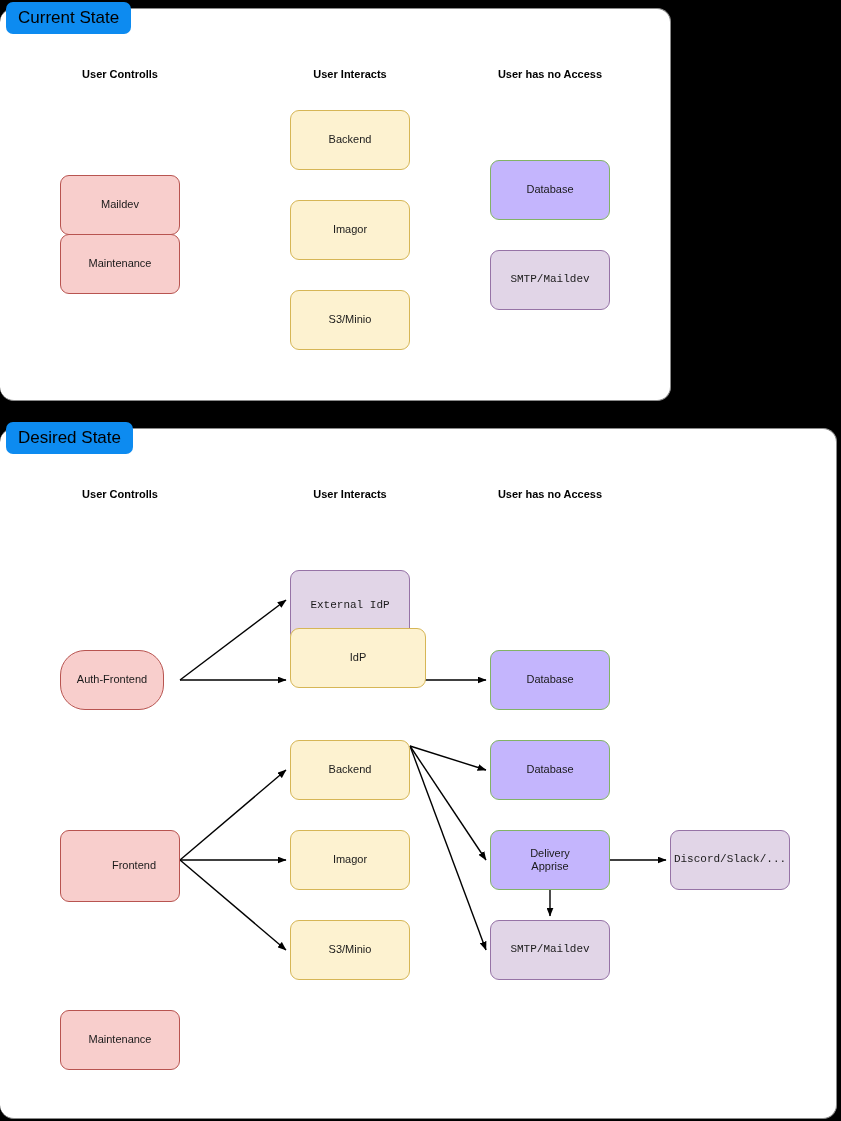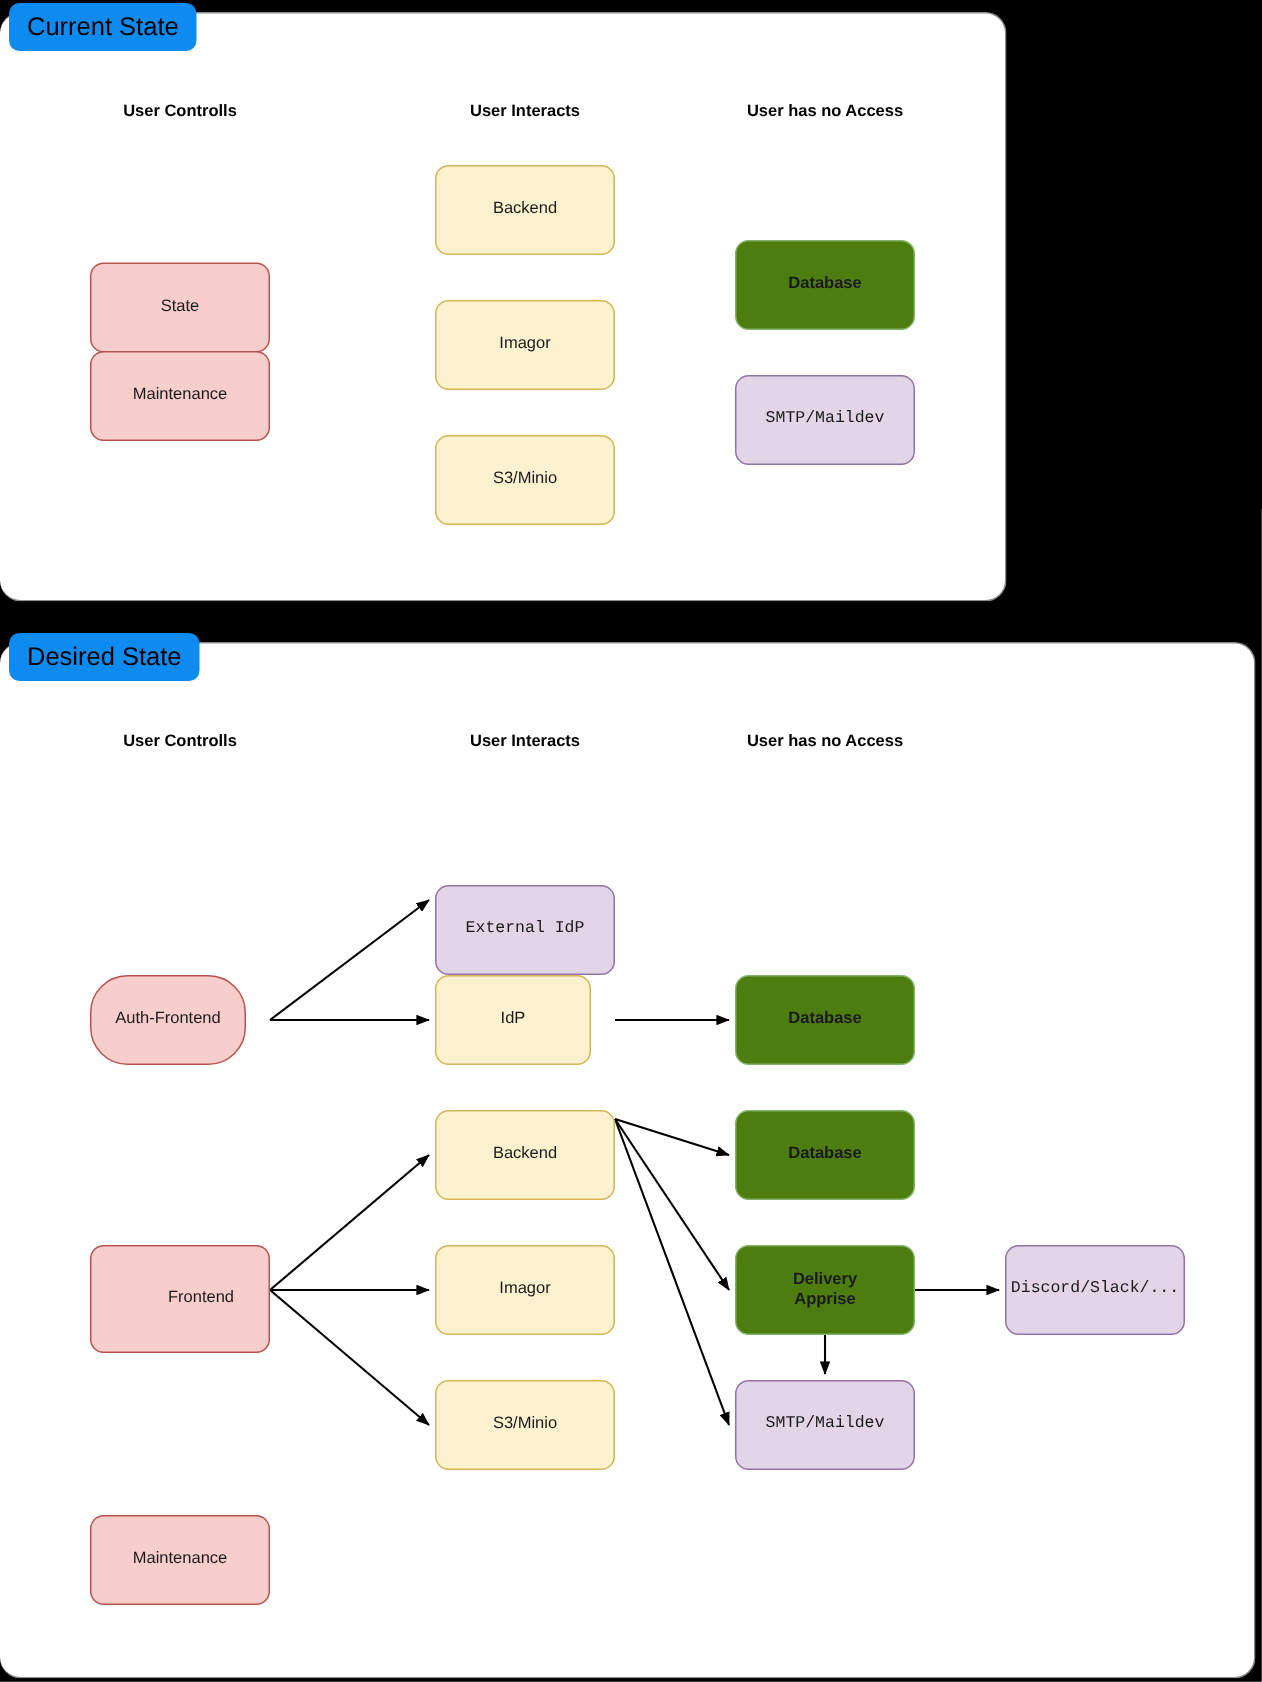--- a/index.html
+++ b/index.html
@@ -78,21 +78,21 @@
     align-items: center;
     justify-content: center;
     text-align: center;
     font-size: 11px;
     color: #1a1a1a;
     line-height: 1.22;
     font-family: "Liberation Sans", sans-serif;
   }
   .n-red    { background: #f8cecc; border-color: #b85450; }
   .n-yellow { background: #fdf2d0; border-color: #d6b656; }
-  .n-green  { background: #4d7c0f; border-color: #82b366; font-weight: bold; }
+  .n-green  { background: #c4b5fd; border-color: #82b366; }
   .n-purple { background: #e1d5e7; border-color: #9673a6; font-family: Liberation Mono, monospace; }
   .node-label { display: block; white-space: pre-line; }
 </style>
 </head>
 <body>
 
 <div class="panel" id="panel-current"></div>
 <div class="panel" id="panel-desired"></div>
 
 <div class="panel-badge" id="badge-current">Current State</div>
@@ -122,21 +122,21 @@
       <line x1="410" y1="746" x2="486" y2="770"></line>
       <line x1="410" y1="746" x2="486" y2="860"></line>
       <line x1="410" y1="746" x2="486" y2="950"></line>
       <line x1="550" y1="890" x2="550" y2="916"></line>
       <line x1="610" y1="860" x2="666" y2="860"></line>
     </g>
 </svg>
 
 <div id="node-layer">
     <div class="node n-red" style="left: 60px; top: 175px; width: 120px; height: 60px;">
-      <span class="node-label">State</span>
+      <span class="node-label">Maildev</span>
     </div>
     <div class="node n-red" style="left: 60px; top: 234px; width: 120px; height: 60px;">
       <span class="node-label">Maintenance</span>
     </div>
     <div class="node n-yellow" style="left: 290px; top: 110px; width: 120px; height: 60px;">
       <span class="node-label">Backend</span>
     </div>
     <div class="node n-yellow" style="left: 290px; top: 200px; width: 120px; height: 60px;">
       <span class="node-label">Imagor</span>
     </div>
@@ -151,24 +151,24 @@
     </div>
     <div class="node n-red" style="left: 60px; top: 650px; width: 104px; height: 60px; border-radius: 25px;">
       <span class="node-label">Auth-Frontend</span>
     </div>
     <div class="node n-red" style="left: 60px; top: 830px; width: 120px; height: 72px; padding-left: 28px;">
       <span class="node-label">Frontend</span>
     </div>
     <div class="node n-red" style="left: 60px; top: 1010px; width: 120px; height: 60px;">
       <span class="node-label">Maintenance</span>
     </div>
-    <div class="node n-purple" style="left: 290px; top: 570px; width: 120px; height: 60px; margin-top: 20px;">
+    <div class="node n-purple" style="left: 290px; top: 570px; width: 120px; height: 72px;">
       <span class="node-label">External IdP</span>
     </div>
-    <div class="node n-yellow" style="left: 290px; top: 650px; width: 104px; height: 60px;">
+    <div class="node n-yellow" style="left: 290px; top: 628px; width: 136px; height: 60px;">
       <span class="node-label">IdP</span>
     </div>
     <div class="node n-yellow" style="left: 290px; top: 740px; width: 120px; height: 60px;">
       <span class="node-label">Backend</span>
     </div>
     <div class="node n-yellow" style="left: 290px; top: 830px; width: 120px; height: 60px;">
       <span class="node-label">Imagor</span>
     </div>
     <div class="node n-yellow" style="left: 290px; top: 920px; width: 120px; height: 60px;">
       <span class="node-label">S3/Minio</span>

